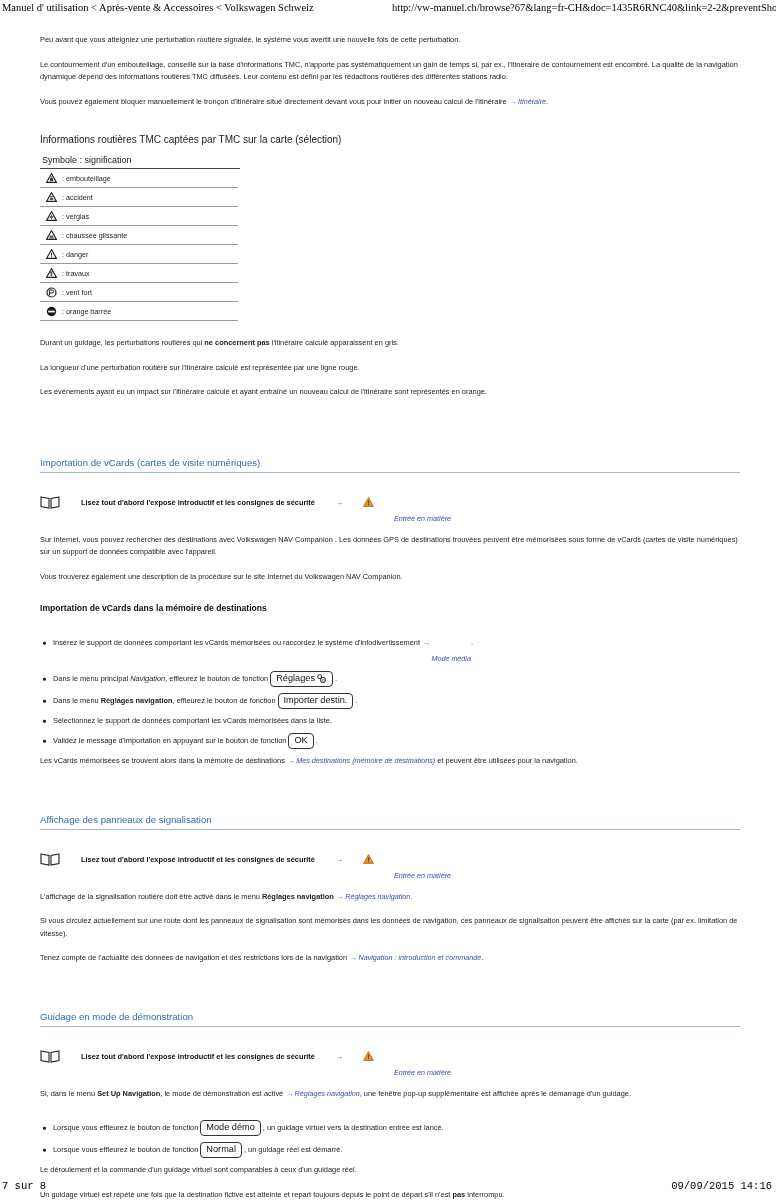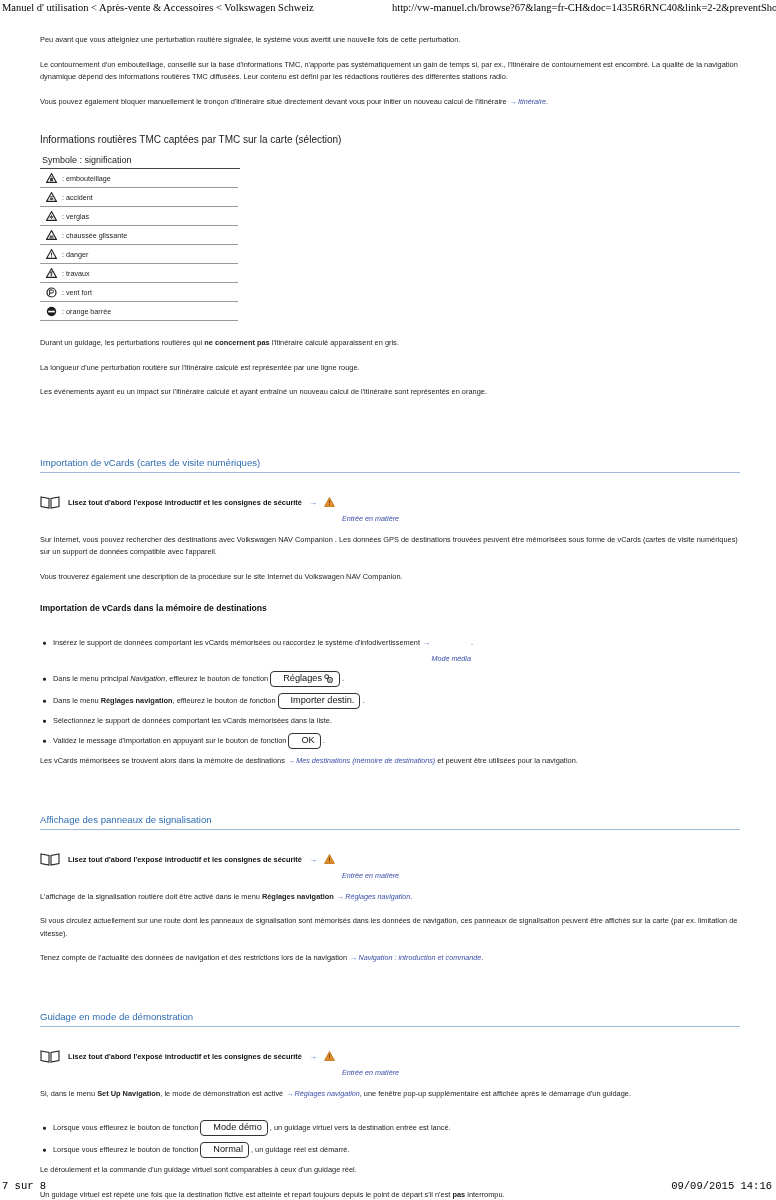--- a/index.html
+++ b/index.html
@@ -137,21 +137,21 @@
   .tmc-row .lbl {
     font-size: 7.2px;
     color: #222;
   }
   svg { display: block; }
   
   .notice {
     display: flex;
     align-items: center;
     margin: 0 0 11px 0;
-    gap: 5px;
+    gap: 18px;
   }
   .notice .book {
     flex: 0 0 auto;
     margin-right: 3px;
   }
   .notice .ntext {
     font-size: 7.4px;
     font-weight: bold;
     color: #111;
   }
@@ -216,21 +216,21 @@
     border-radius: 50%;
   }
   
   .btn {
     display: inline-flex;
     align-items: center;
     justify-content: center;
     border: 1px solid #333;
     border-radius: 4px;
     background: #fff;
-    padding: 1px 5px 2px 12px;
+    padding: 1px 5px 2px 5px;
     margin: 0 2px;
     font-size: 9.2px;
     line-height: 11px;
     color: #111;
     white-space: nowrap;
     vertical-align: middle;
   }
   .btn .gear {
     margin-left: 1px;
     display: inline-flex;

